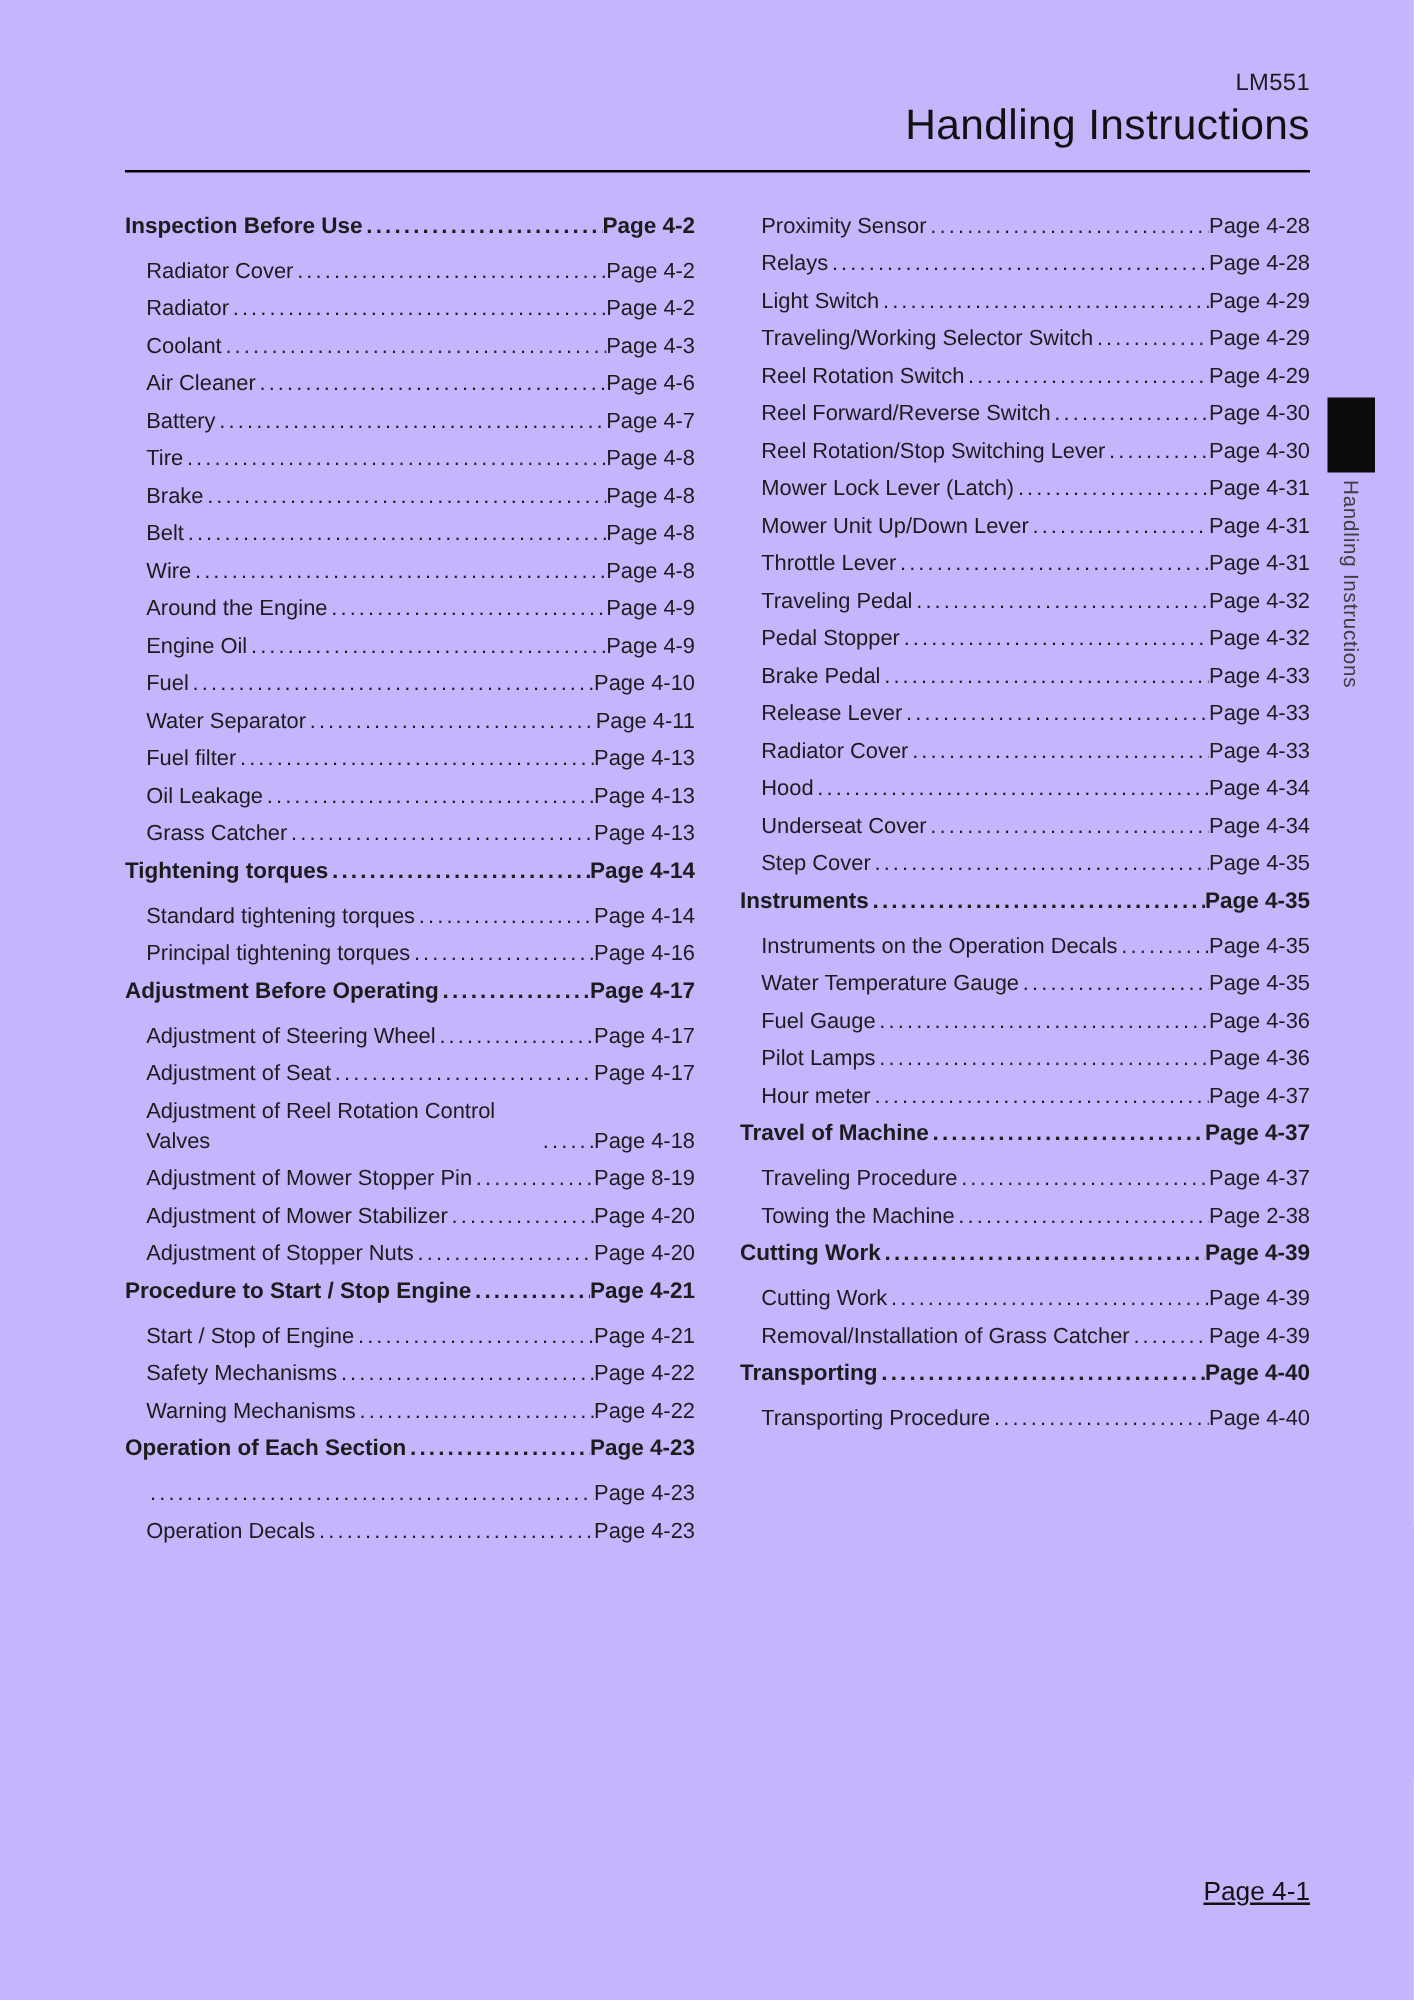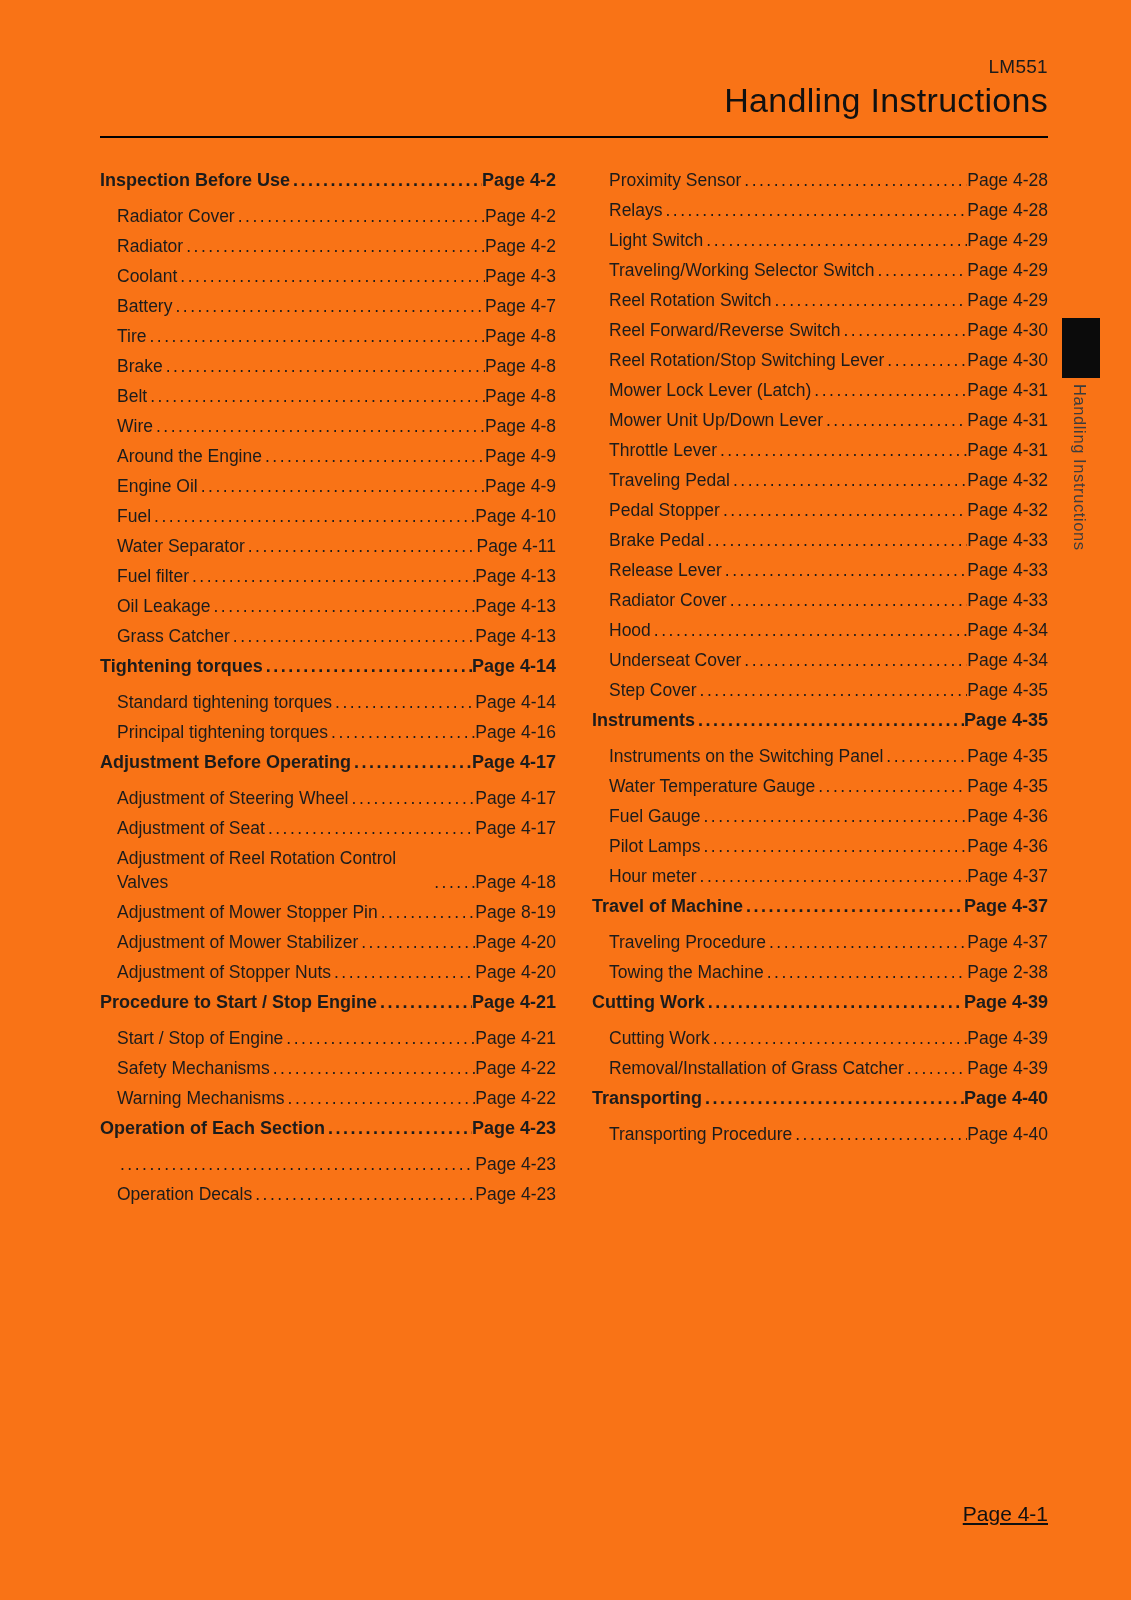--- a/index.html
+++ b/index.html
@@ -4,21 +4,21 @@
 <style>
   * { margin: 0; padding: 0; box-sizing: border-box; }
   html, body { background: #ffffff; }
   body {
     width: 1131px; height: 1600px;
     position: relative;
     font-family: "Liberation Sans", sans-serif;
     color: #1c1c1c;
     overflow: hidden;
   }
-  .page { position: absolute; inset: 0; background: #f97316; }
+  .page { position: absolute; inset: 0; background: #c4b5fd; }
 
   
   .doc-header {
     position: absolute; left: 100px; right: 83px; top: 56px;
     text-align: right;
   }
   .doc-model { font-size: 19px; color: #1c1c1c; letter-spacing: 0.3px; }
   .doc-title { font-size: 34px; font-weight: 400; color: #111; margin-top: 3px; letter-spacing: 0.3px; }
   .doc-rule {
     position: absolute; left: 100px; right: 83px; top: 136px;
@@ -106,20 +106,25 @@
           <span class="toc-label">Radiator</span>
           <span class="toc-dots"></span>
           <span class="toc-page">Page 4-2</span>
         </div>
         <div class="toc-row">
           <span class="toc-label">Coolant</span>
           <span class="toc-dots"></span>
           <span class="toc-page">Page 4-3</span>
         </div>
         <div class="toc-row">
+          <span class="toc-label">Air Cleaner</span>
+          <span class="toc-dots"></span>
+          <span class="toc-page">Page 4-6</span>
+        </div>
+        <div class="toc-row">
           <span class="toc-label">Battery</span>
           <span class="toc-dots"></span>
           <span class="toc-page">Page 4-7</span>
         </div>
         <div class="toc-row">
           <span class="toc-label">Tire</span>
           <span class="toc-dots"></span>
           <span class="toc-page">Page 4-8</span>
         </div>
         <div class="toc-row">
@@ -347,21 +352,21 @@
           <span class="toc-label">Step Cover</span>
           <span class="toc-dots"></span>
           <span class="toc-page">Page 4-35</span>
         </div>
         <div class="toc-row toc-header">
           <span class="toc-label">Instruments</span>
           <span class="toc-dots"></span>
           <span class="toc-page">Page 4-35</span>
         </div>
         <div class="toc-row">
-          <span class="toc-label">Instruments on the Switching Panel</span>
+          <span class="toc-label">Instruments on the Operation Decals</span>
           <span class="toc-dots"></span>
           <span class="toc-page">Page 4-35</span>
         </div>
         <div class="toc-row">
           <span class="toc-label">Water Temperature Gauge</span>
           <span class="toc-dots"></span>
           <span class="toc-page">Page 4-35</span>
         </div>
         <div class="toc-row">
           <span class="toc-label">Fuel Gauge</span>

